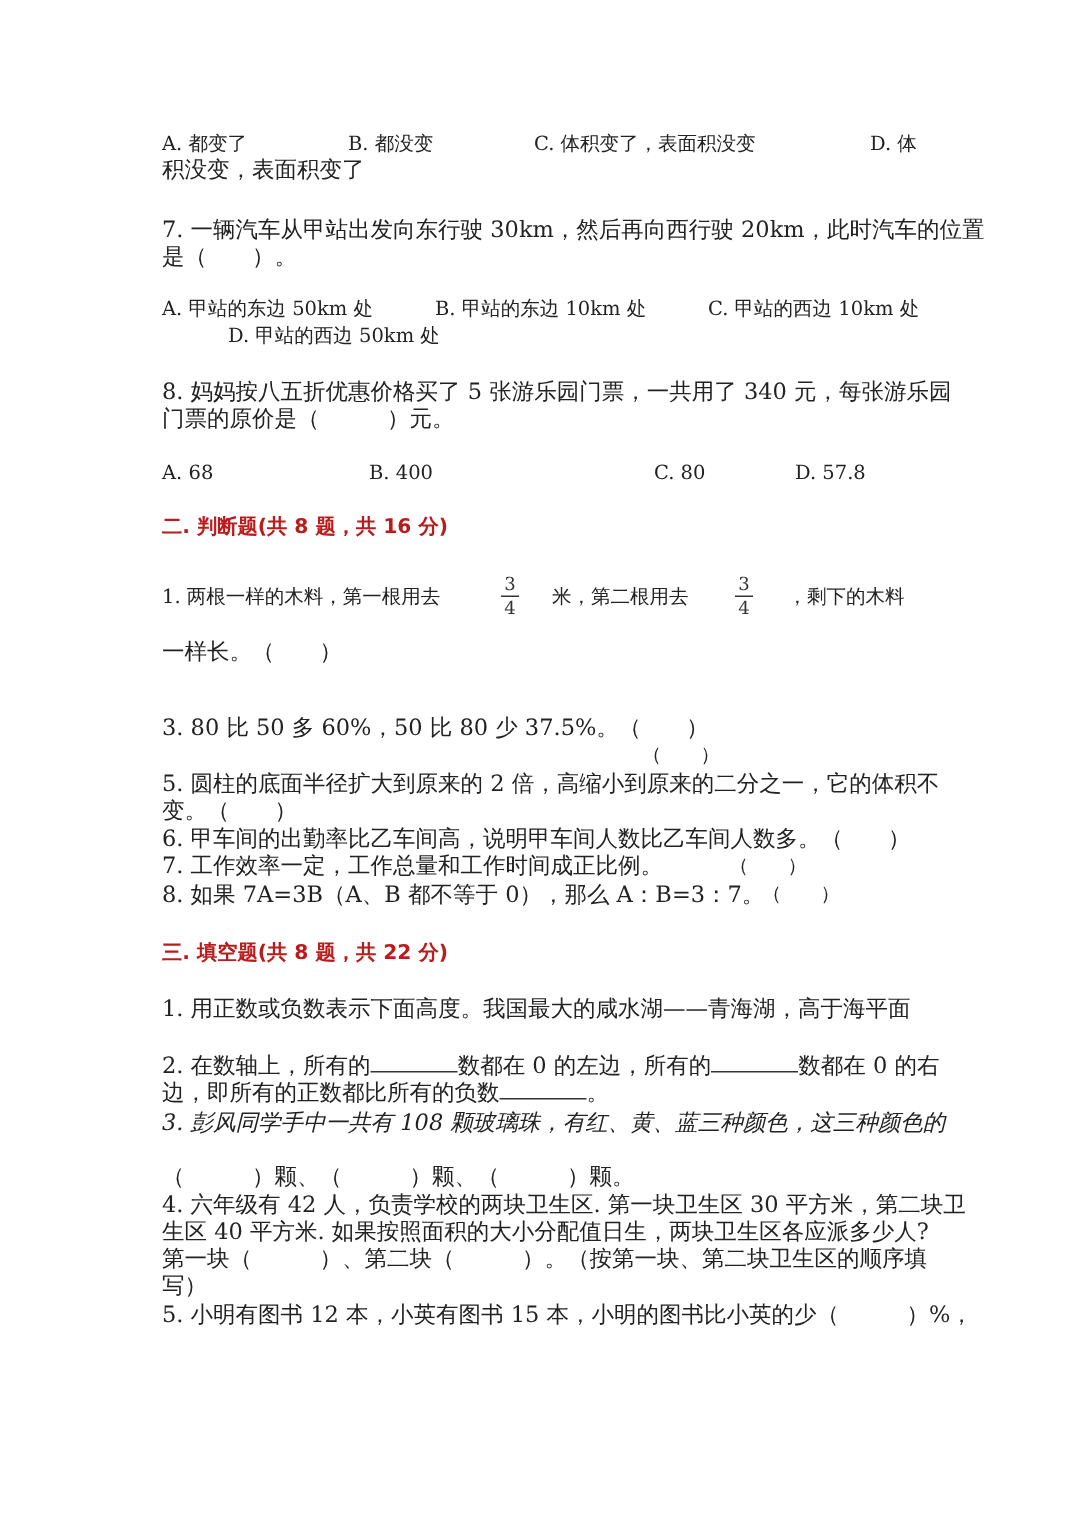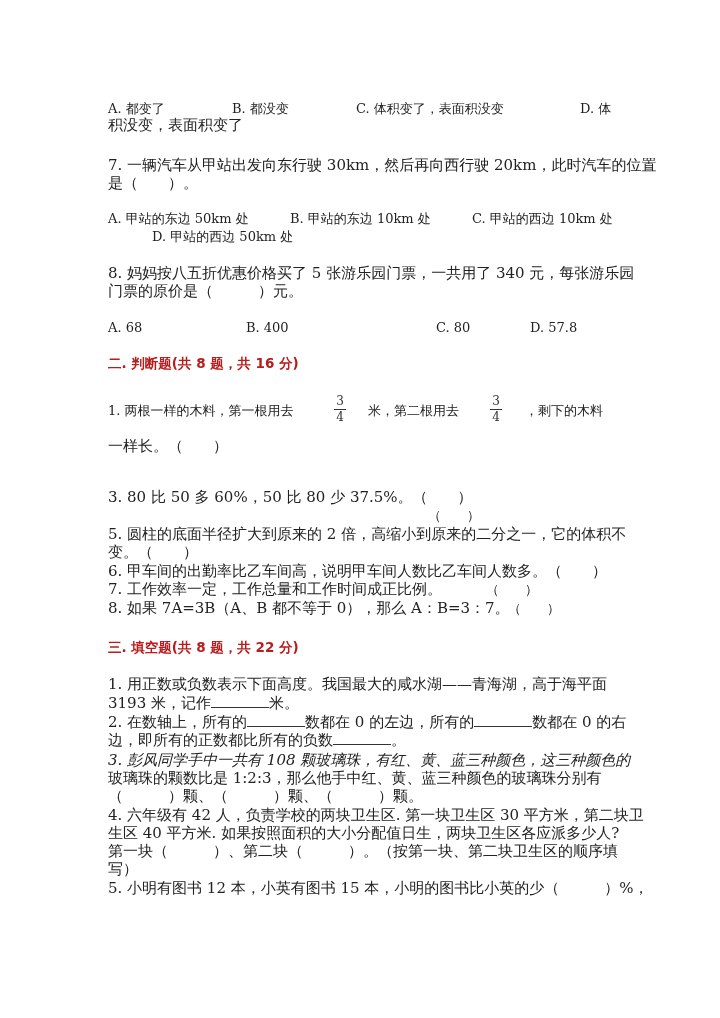--- a/index.html
+++ b/index.html
@@ -10,21 +10,21 @@
     body {
       width: 720px;
       height: 1018px;
       position: relative;
       overflow: hidden;
       font-family: "DejaVu Serif", "Liberation Serif", serif;
       color: #222222;
     }
     .page {
       position: absolute;
-      left: 0; top: 12px;
+      left: 0; top: 0;
       width: 720px; height: 890px;
     }
     .ln {
       position: absolute;
       left: 108px;
       font-size: 15px;
       line-height: 17px;
       white-space: nowrap;
       color: #222;
     }
@@ -111,33 +111,29 @@
   <div class="ln" style="top:532px;">变。（　　）</div>
   <div class="ln" style="top:551px;">6. 甲车间的出勤率比乙车间高，说明甲车间人数比乙车间人数多。（　　）</div>
   <div class="ln" style="top:569px;">7. 工作效率一定，工作总量和工作时间成正比例。</div>
   <div class="abs" style="left:486px; top:569px;">（　　）</div>
   <div class="ln" style="top:588px;">8. 如果 7A=3B（A、B 都不等于 0），那么 A：B=3：7。</div>
   <div class="abs" style="left:508px; top:588px;">（　　）</div>
 
   <div class="heading" style="top:626px;">三. 填空题(共 8 题，共 22 分)</div>
 
   <div class="ln" style="top:664px;">1. 用正数或负数表示下面高度。我国最大的咸水湖——青海湖，高于海平面</div>
-  <div class="ln" style="top:683px;">
-    <span>3193 米，记作</span><span class="blank" style="width:58px;"></span><span>米。</span>
-  </div>
 
   <div class="ln" style="top:702px;">
     <span>2. 在数轴上，所有的</span><span class="blank" style="width:58px;"></span><span>数都在 0 的左边，所有的</span><span class="blank" style="width:58px;"></span><span>数都在 0  的右</span>
   </div>
   <div class="ln" style="top:720px;">
     <span>边，即所有的正数都比所有的负数</span><span class="blank" style="width:58px;"></span><span>。</span>
   </div>
 
   <div class="ln" style="top:740px;font-style:italic;">3. 彭风同学手中一共有 108 颗玻璃珠，有红、黄、蓝三种颜色，这三种颜色的</div>
-  <div class="ln" style="top:758px;">玻璃珠的颗数比是 1:2:3，那么他手中红、黄、蓝三种颜色的玻璃珠分别有</div>
   <div class="ln" style="top:776px;">（　　　）颗、（　　　）颗、（　　　）颗。</div>
 
   <div class="ln" style="top:795px;">4. 六年级有 42 人，负责学校的两块卫生区. 第一块卫生区 30 平方米，第二块卫</div>
   <div class="ln" style="top:813px;">生区 40 平方米. 如果按照面积的大小分配值日生，两块卫生区各应派多少人?</div>
   <div class="ln" style="top:831px;">第一块（　　　）、第二块（　　　）。（按第一块、第二块卫生区的顺序填</div>
   <div class="ln" style="top:849px;">写）</div>
 
   <div class="ln" style="top:868px;">5. 小明有图书 12 本，小英有图书 15 本，小明的图书比小英的少（　　　）%，</div>
 
 </div>

